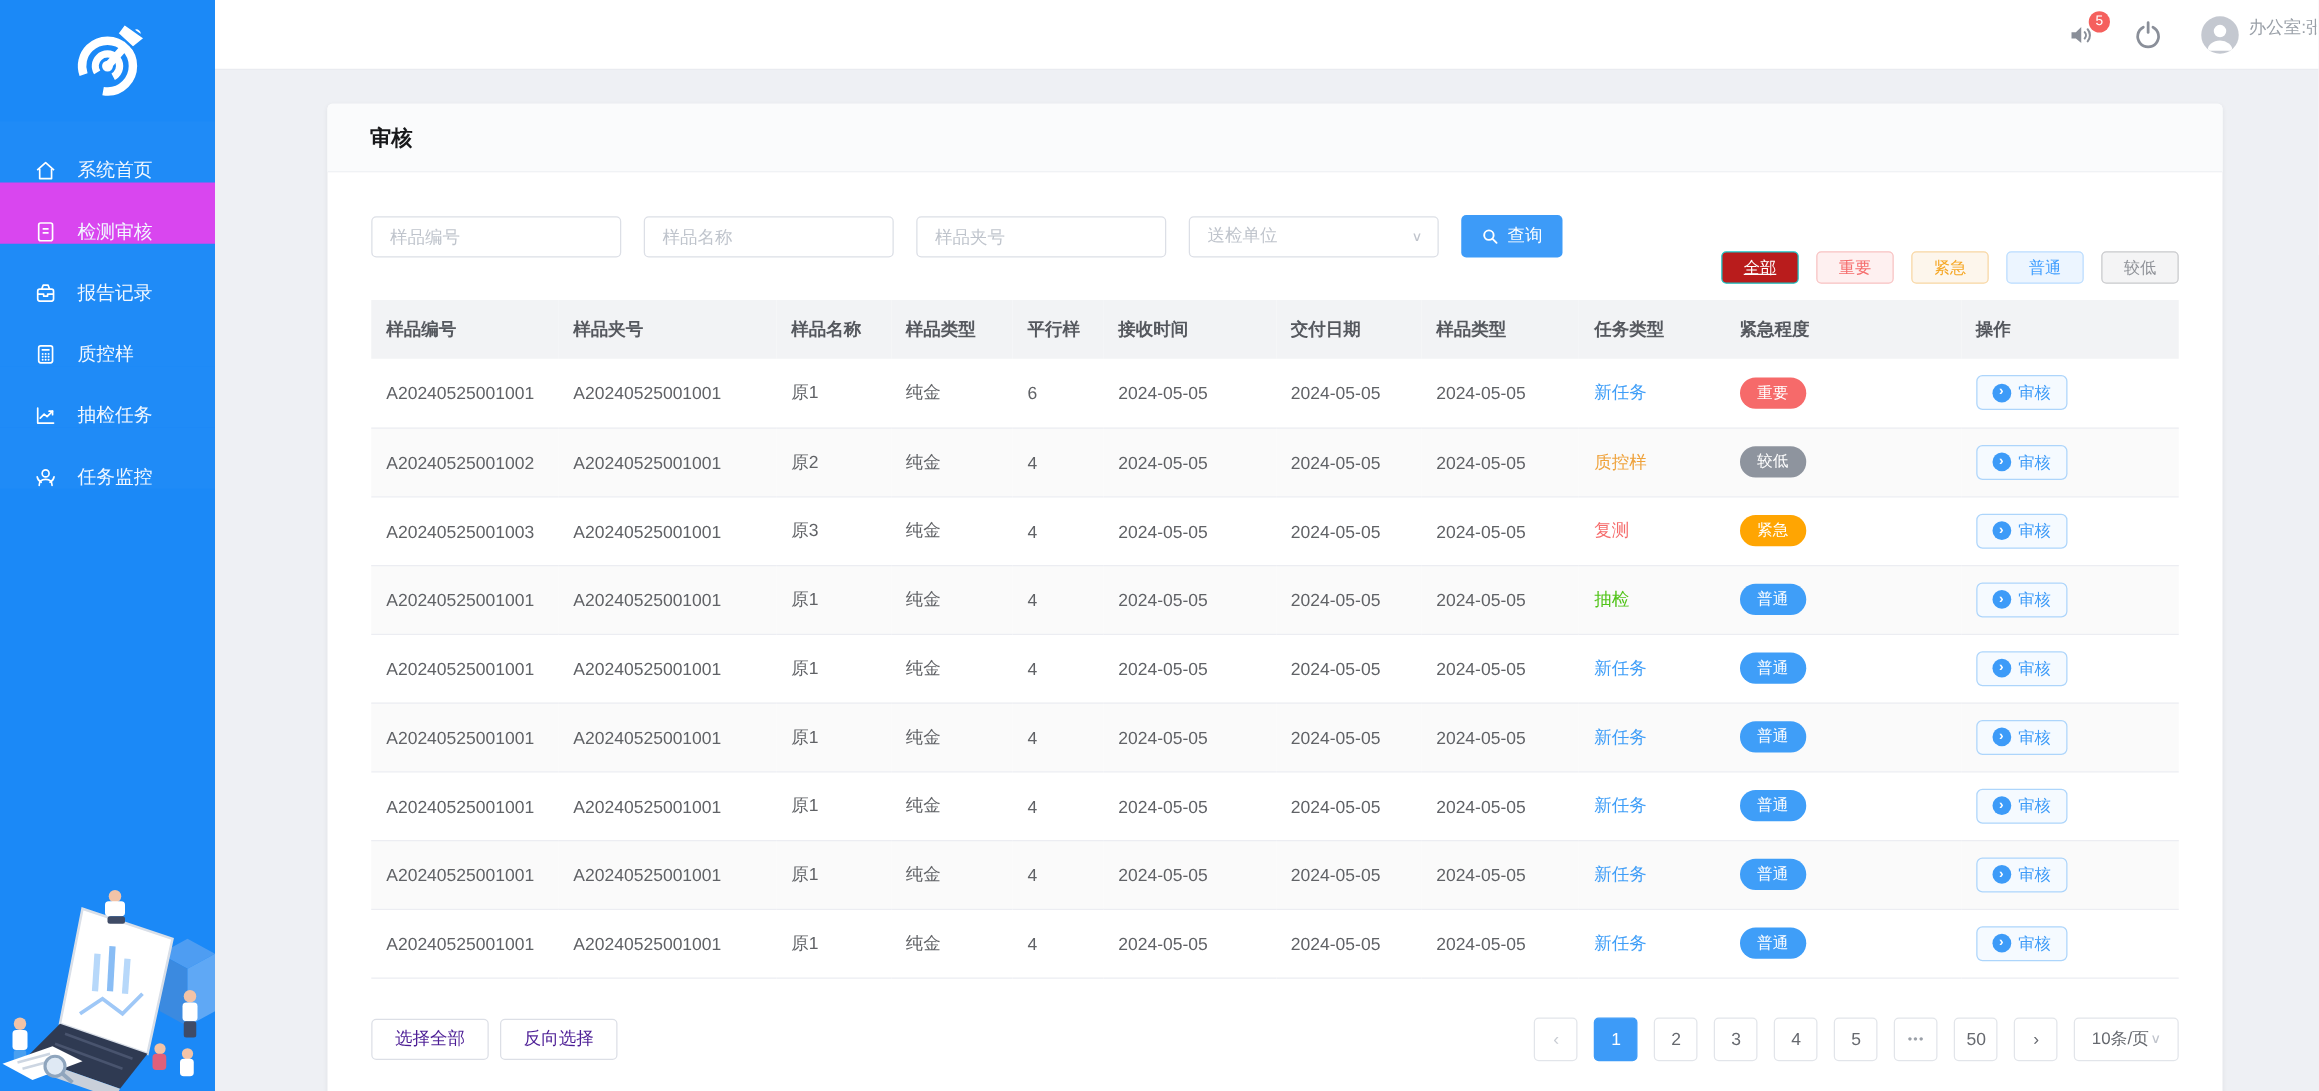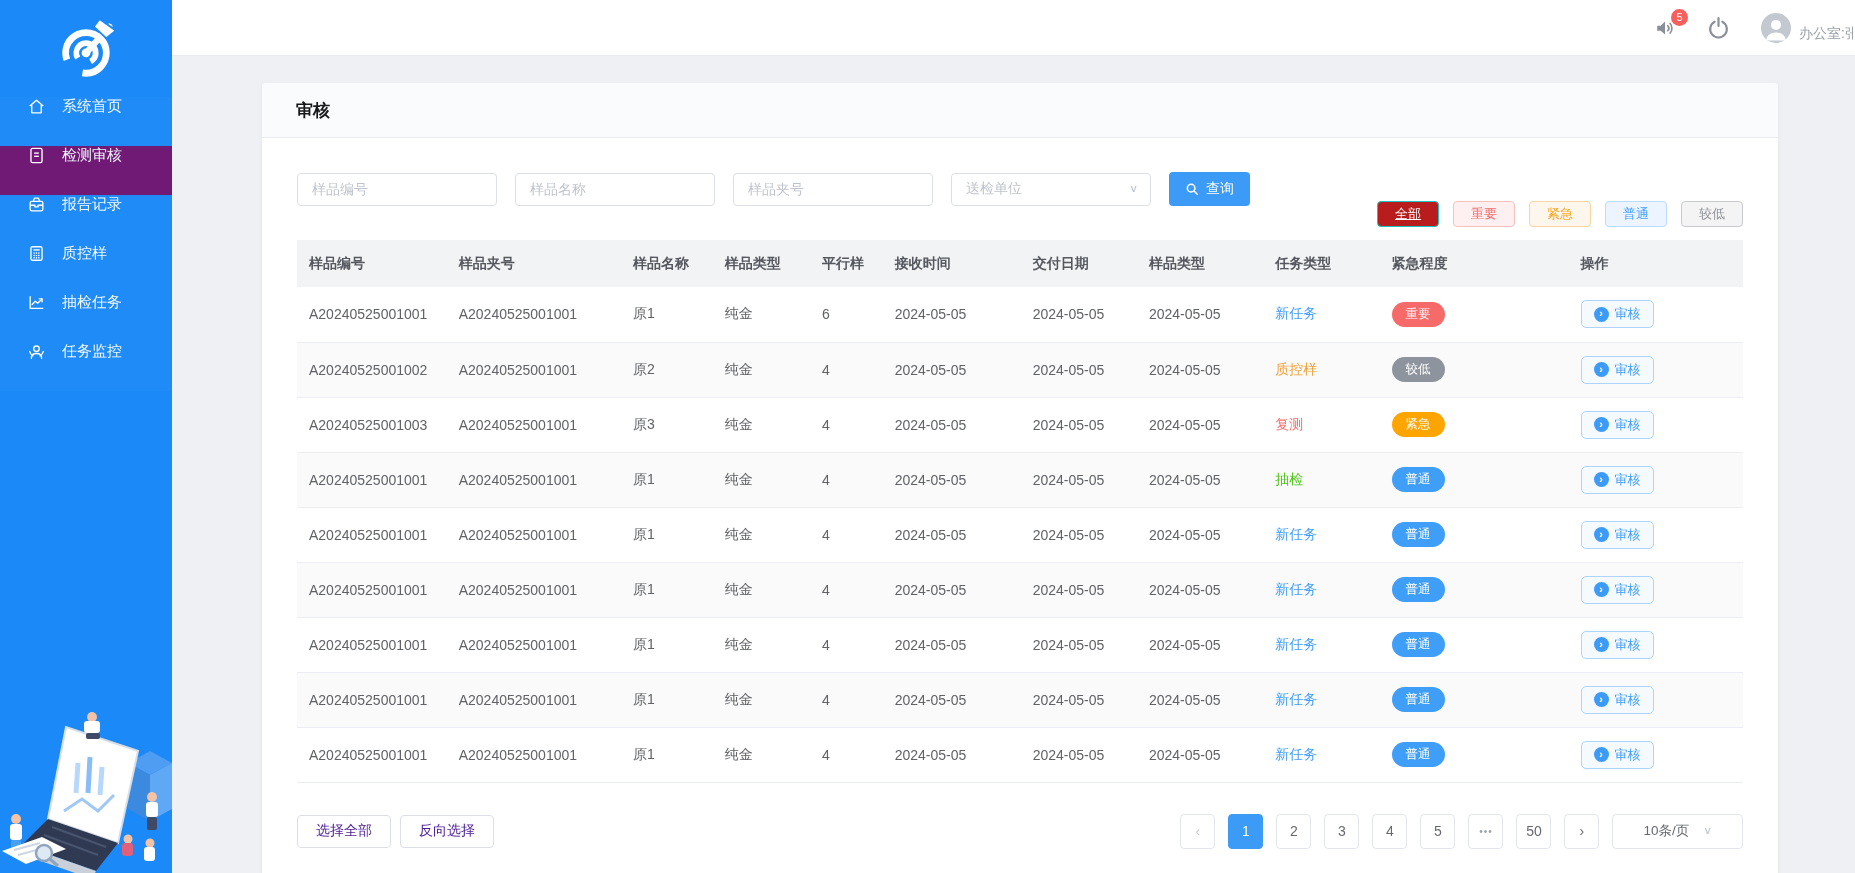--- a/index.html
+++ b/index.html
@@ -3,35 +3,35 @@
 <meta charset="utf-8">
 <style>
   * { box-sizing: border-box; margin: 0; padding: 0; }
   html,body { width:1855px; height:873px; overflow:hidden; }
   body { font-family:"Liberation Sans","DejaVu Sans",sans-serif; background:#eef0f4; font-size:14px; }
   .app { display:flex; width:1855px; height:873px; overflow:hidden; }
 
   
   .sidebar { width:172px; flex-shrink:0; background:#1b89f7; position:relative; overflow:hidden; }
   .logo-wrap { height:97px; display:flex; align-items:center; justify-content:center; }
-  .menu-item { height:49px; display:flex; align-items:flex-start; gap:16px; padding-left:27px;
+  .menu-item { height:49px; display:flex; align-items:flex-end; gap:16px; padding-left:27px;
                color:#f2f8ff; font-size:15px; cursor:pointer; background:rgba(255,255,255,0.02); }
-  .menu-item.active { background:#701a75; }
+  .menu-item.active { background:#d946ef; }
   .menu-item svg { flex-shrink:0; }
   .illustration { position:absolute; bottom:0; left:0; pointer-events:none; }
 
   
   .main { flex:1; min-width:0; display:flex; flex-direction:column; }
   .topbar { height:56px; background:#fff; border-bottom:1px solid #e9ebf0; display:flex;
             align-items:center; justify-content:flex-end; gap:30px; padding-right:2px; flex-shrink:0; overflow:hidden; }
   .icon-btn { position:relative; display:flex; align-items:center; cursor:pointer; }
   .badge { position:absolute; top:-8px; right:-12px; min-width:17px; height:17px; padding:0 4px;
            background:#f5605d; color:#fff; border-radius:9px; font-size:11px;
            display:flex; align-items:center; justify-content:center; }
-  .user { display:flex; align-items:flex-end; gap:8px; cursor:pointer; flex-shrink:0; }
+  .user { display:flex; align-items:flex-start; gap:8px; cursor:pointer; flex-shrink:0; }
   .avatar { width:30px; height:30px; border-radius:50%; background:#c4c8d0; overflow:hidden; display:flex; align-items:flex-end; justify-content:center; }
   .username { color:#9aa0a8; font-size:14px; width:54px; overflow:hidden; white-space:nowrap; }
 
   .content { flex:1; padding:27px 77px 0 90px; min-height:0; }
   .panel { background:#fff; border-radius:4px; box-shadow:0 1px 4px rgba(0,0,0,0.06); min-height:820px; }
   .panel-header { height:55px; background:#fafbfc; border-bottom:1px solid #e9ebef;
                   border-radius:4px 4px 0 0; display:flex; align-items:center; padding:0 34px; }
   .panel-title { font-size:17px; font-weight:bold; color:#17181a; }
   .panel-body { padding:0 35px 20px 35px; }
 
@@ -71,22 +71,22 @@
   
   .table-footer { display:flex; justify-content:space-between; align-items:center; margin-top:31px; }
   .footer-left { display:flex; gap:9px; }
   .ghost-btn { height:33px; padding:0 18px; background:#fff; border:1px solid #dcdfe6;
                border-radius:4px; color:#4c1d95; font-size:14px; cursor:pointer; }
   .pager { display:flex; gap:13px; align-items:center; }
   .page-btn { min-width:35px; height:35px; border:1px solid #e2e5ea; border-radius:4px; background:#fff;
               color:#66696f; font-size:14px; display:flex; align-items:center; justify-content:center; cursor:pointer; }
   .page-btn.active { background:#3d9bf8; border-color:#3d9bf8; color:#fff; }
   .page-btn.prev { color:#c8ccd3; }
-  .page-size { height:35px; padding:0 30px; border:1px solid #e2e5ea; border-radius:4px; background:#fff;
-               color:#66696f; font-size:13.5px; display:flex; align-items:center; gap:14px; cursor:pointer; }
+  .page-size { height:35px; padding:0 13px; border:1px solid #e2e5ea; border-radius:4px; background:#fff;
+               color:#66696f; font-size:13.5px; display:flex; align-items:center; gap:1px; cursor:pointer; }
 </style>
 </head>
 <body>
 
 <div class="app">
 
   <aside class="sidebar">
     <div class="logo-wrap">
       <svg width="62" height="62" viewBox="0 0 64 64">
         <g transform="rotate(45 32 36)">

